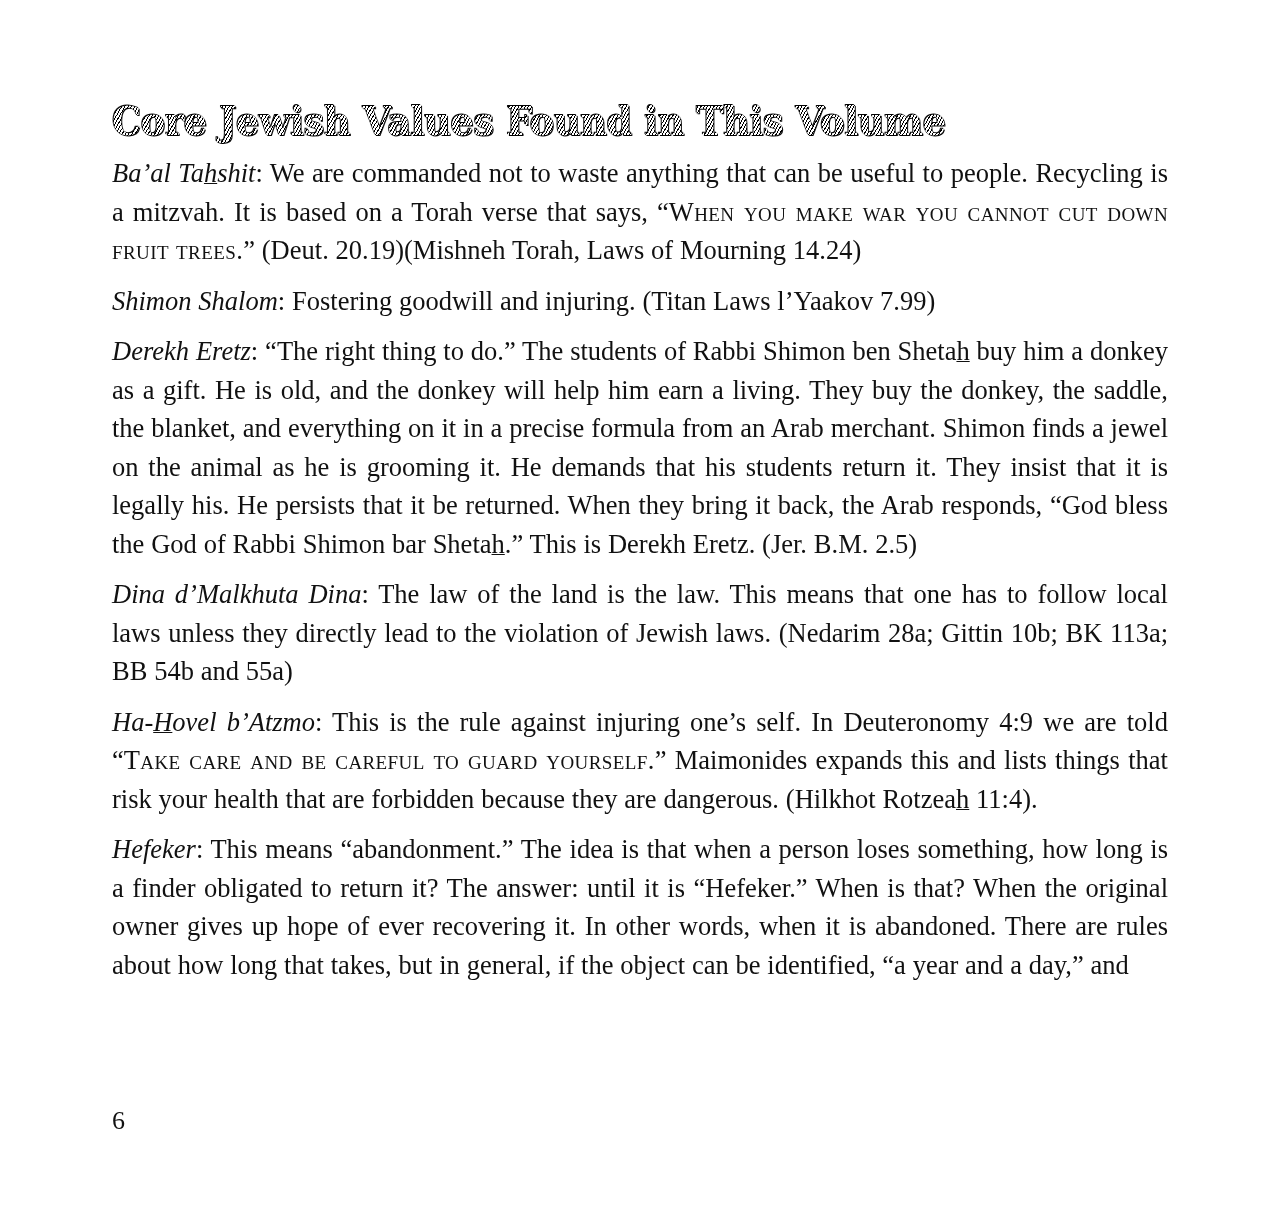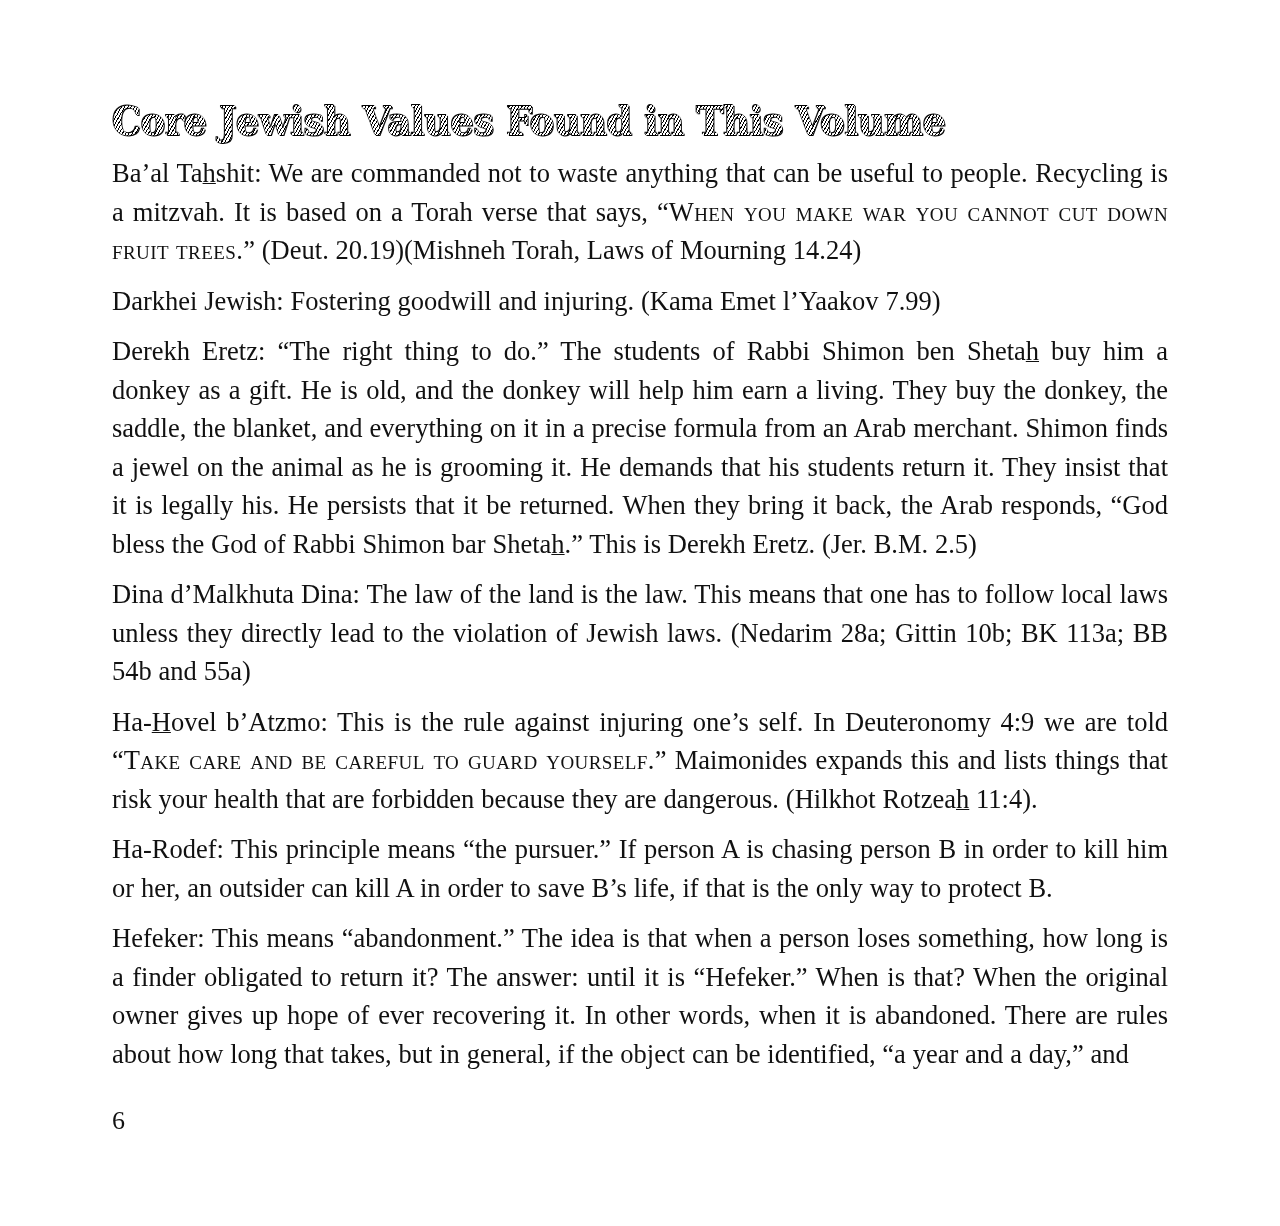--- a/index.html
+++ b/index.html
@@ -65,20 +65,21 @@
     text-justify: inter-word;
     margin: 0 0 12px 0;
     hyphens: none;
     word-spacing: 0.2px;
   }
   .entry:last-of-type {
     margin-bottom: 0;
   }
 
   .term {
+    font-style: italic;
   }
   .cite {
   }
   
   .uh {
     text-decoration: underline;
     text-decoration-thickness: 1px;
     text-underline-offset: 1px;
   }
   .sc {
@@ -104,38 +105,35 @@
 
   <div class="content">
 
     <h1 class="page-title">Core Jewish Values Found in This Volume</h1>
 
     <p class="entry">
       <span class="term"><span>Ba’al Ta</span><span class="uh">h</span><span>shit</span></span><span>:</span><span> We are commanded not to waste anything that can be useful to people. Recycling is a mitzvah. It is based on a Torah verse that says, “</span><span class="sc">When you make war you cannot cut down fruit trees.</span><span>” (Deut. 20.19)(</span><span class="cite">Mishneh Torah, Laws of Mourning</span><span> 14.24)</span>
     </p>
 
     <p class="entry">
-      <span class="term">Darkhei Jewish</span><span>:</span><span> Fostering goodwill and injuring. (</span><span class="cite">Kama Emet l’Yaakov</span><span> 7.99)</span>
+      <span class="term">Shimon Shalom</span><span>:</span><span> Fostering goodwill and injuring. (</span><span class="cite">Titan Laws l’Yaakov</span><span> 7.99)</span>
     </p>
 
     <p class="entry">
       <span class="term">Derekh Eretz</span><span>:</span><span> “The right thing to do.” The students of Rabbi Shimon ben Sheta</span><span class="uh">h</span><span> buy him a donkey as a gift. He is old, and the donkey will help him earn a living. They buy the donkey, the saddle, the blanket, and everything on it in a precise formula from an Arab merchant. Shimon finds a jewel on the animal as he is grooming it. He demands that his students return it. They insist that it is legally his. He persists that it be returned. When they bring it back, the Arab responds, “God bless the God of Rabbi Shimon bar Sheta</span><span class="uh">h</span><span>.” This is </span><span class="cite">Derekh Eretz</span><span>. (</span><span class="cite">Jer. B.M.</span><span> 2.5)</span>
     </p>
 
     <p class="entry">
       <span class="term">Dina d’Malkhuta Dina</span><span>:</span><span> The law of the land is the law. This means that one has to follow local laws unless they directly lead to the violation of Jewish laws. (</span><span class="cite">Nedarim</span><span> 28a; </span><span class="cite">Gittin</span><span> 10b; </span><span class="cite">BK</span><span> 113a; </span><span class="cite">BB</span><span> 54b and 55a)</span>
     </p>
 
     <p class="entry">
       <span class="term"><span>Ha-</span><span class="uh">H</span><span>ovel b’Atzmo</span></span><span>:</span><span> This is the rule against injuring one’s self. In Deuteronomy 4:9 we are told “</span><span class="sc">Take care and be careful to guard yourself.</span><span>” Maimonides expands this and lists things that risk your health that are forbidden because they are dangerous. (</span><span class="cite"><span>Hilkhot Rotzea</span><span class="uh">h</span></span><span> 11:4).</span>
     </p>
 
-    <p class="entry">
-      <span class="term">Ha-Rodef</span><span>:</span><span> This principle means “the pursuer.” If person A is chasing person B in order to kill him or her, an outsider can kill A in order to save B’s life, if that is the only way to protect B.</span>
-    </p>
 
 
     <p class="entry">
       <span class="term">Hefeker</span><span>:</span><span> This means “abandonment.” The idea is that when a person loses something, how long is a finder obligated to return it? The answer: until it is “</span><span class="cite">Hefeker</span><span>.” When is that? When the original owner gives up hope of ever recovering it. In other words, when it is abandoned. There are rules about how long that takes, but in general, if the object can be identified, “a year and a day,” and</span>
     </p>
 
   </div>
 
   <div class="folio">6</div>
 

